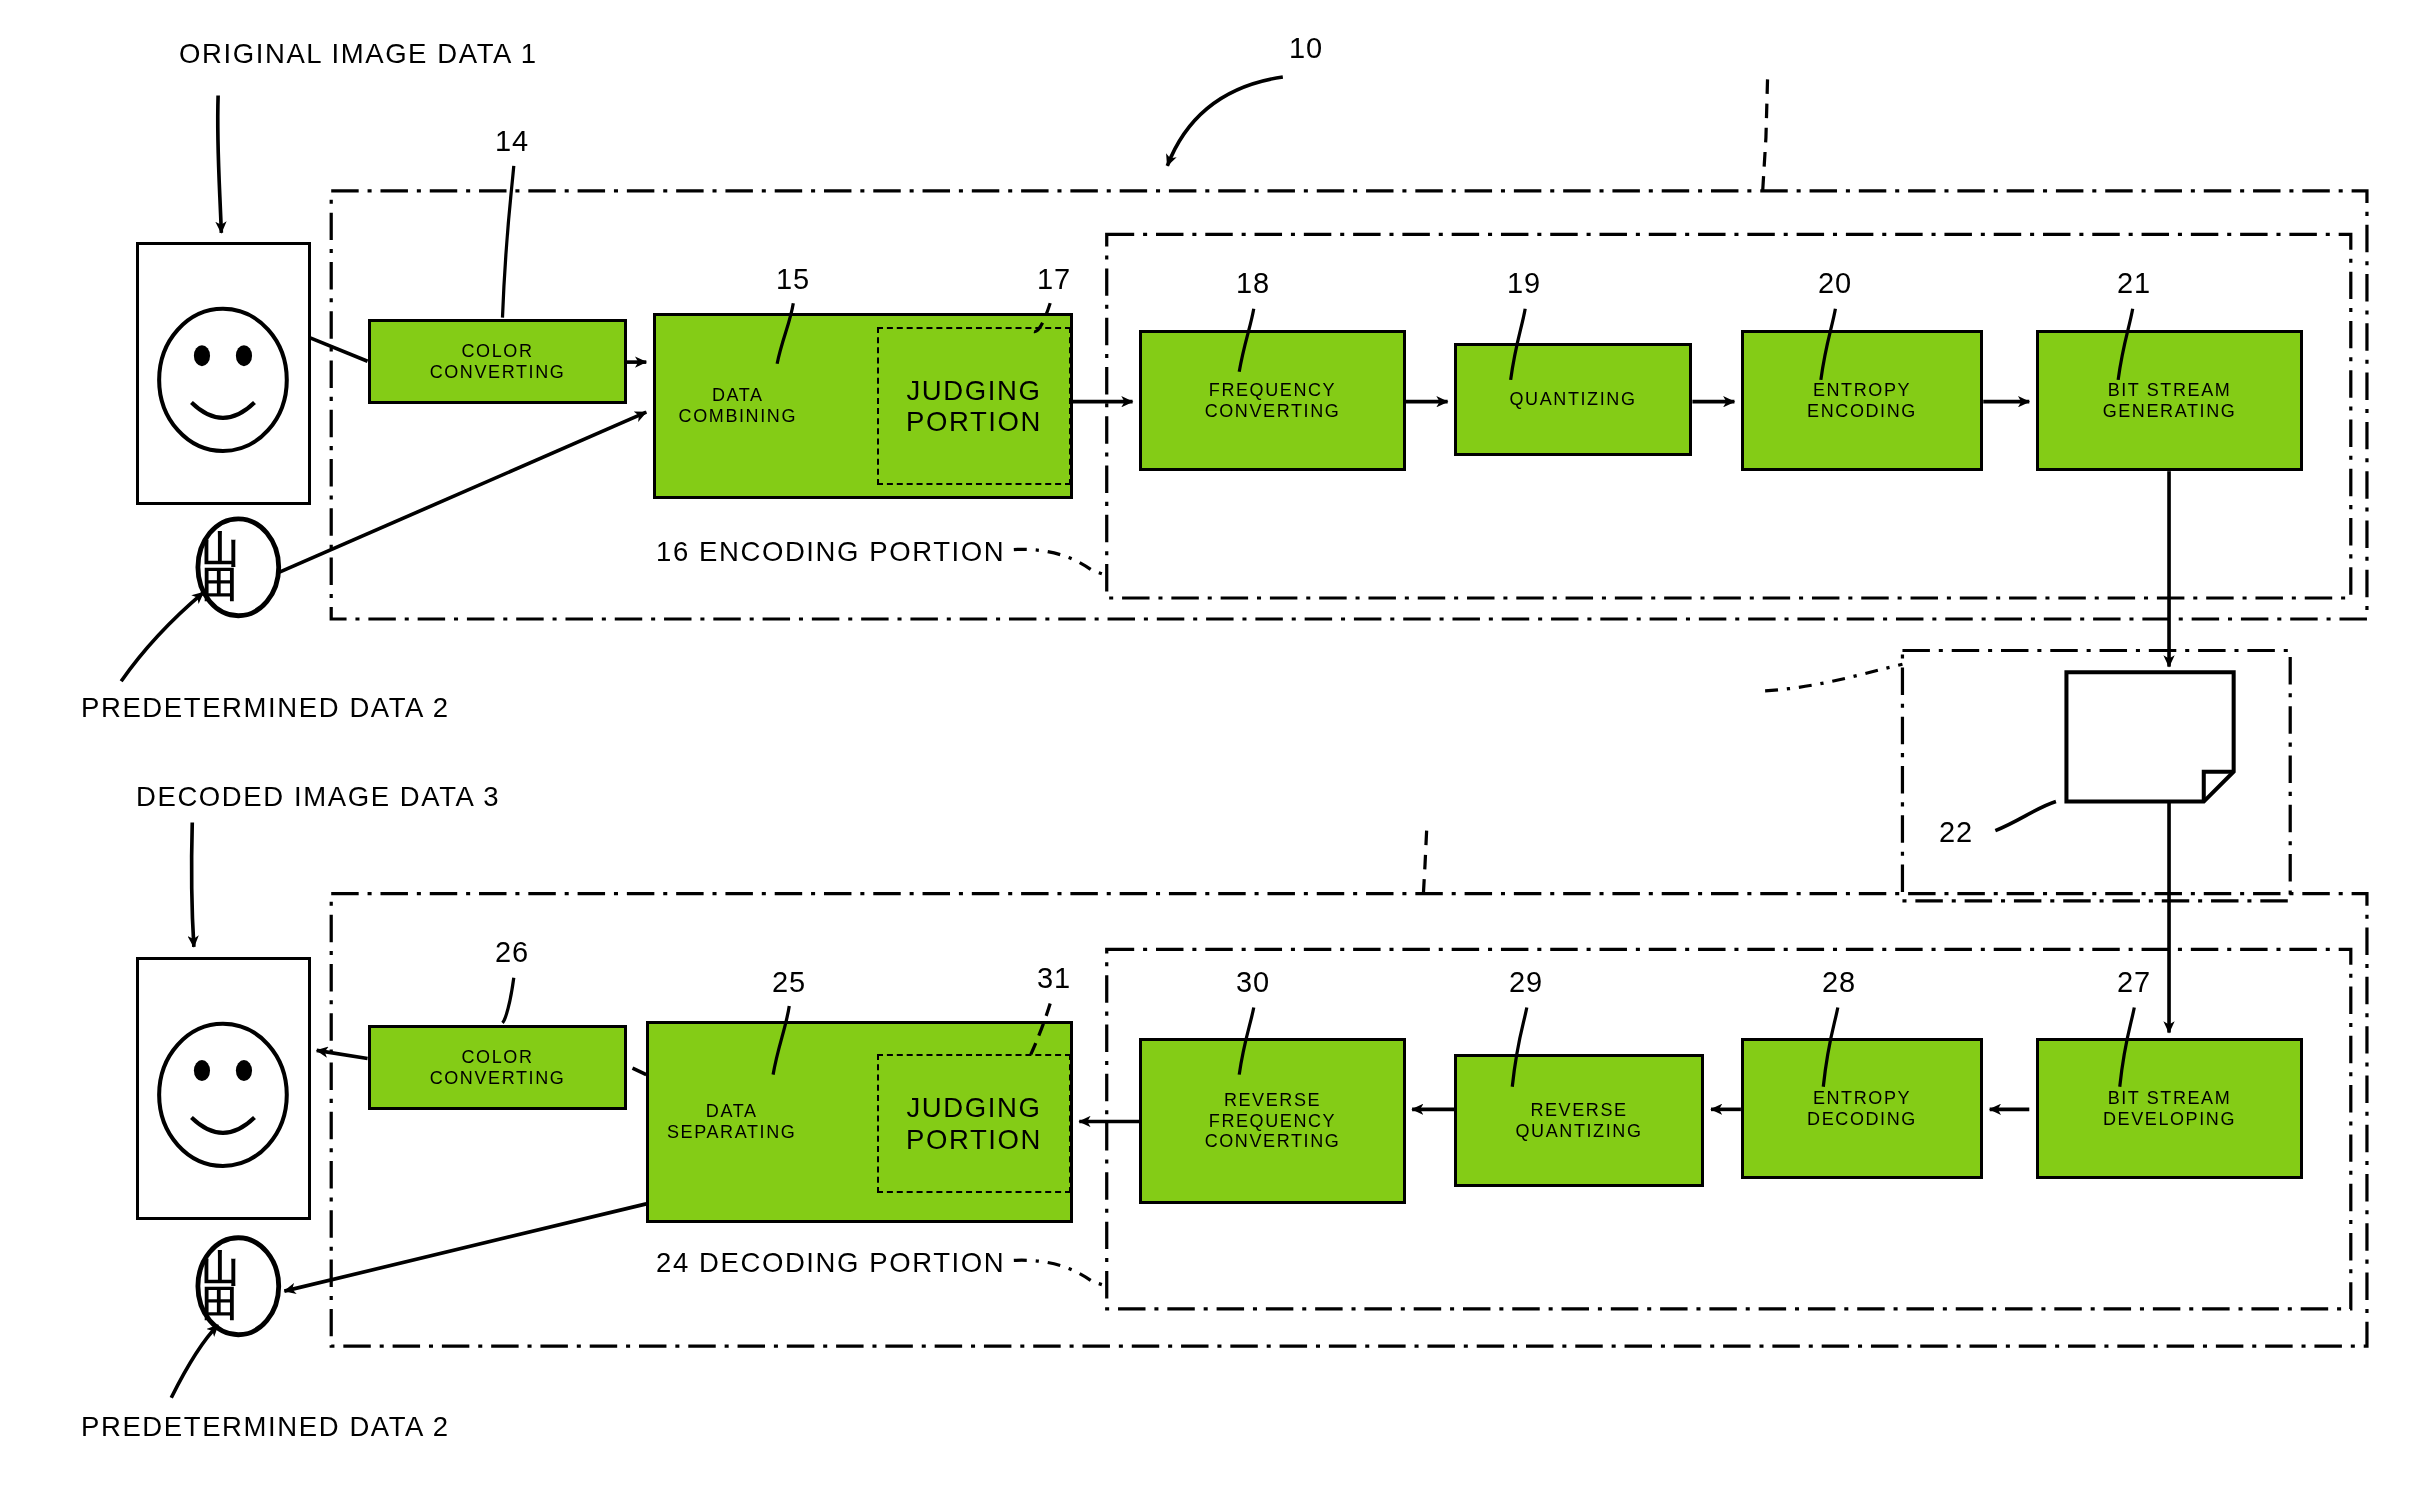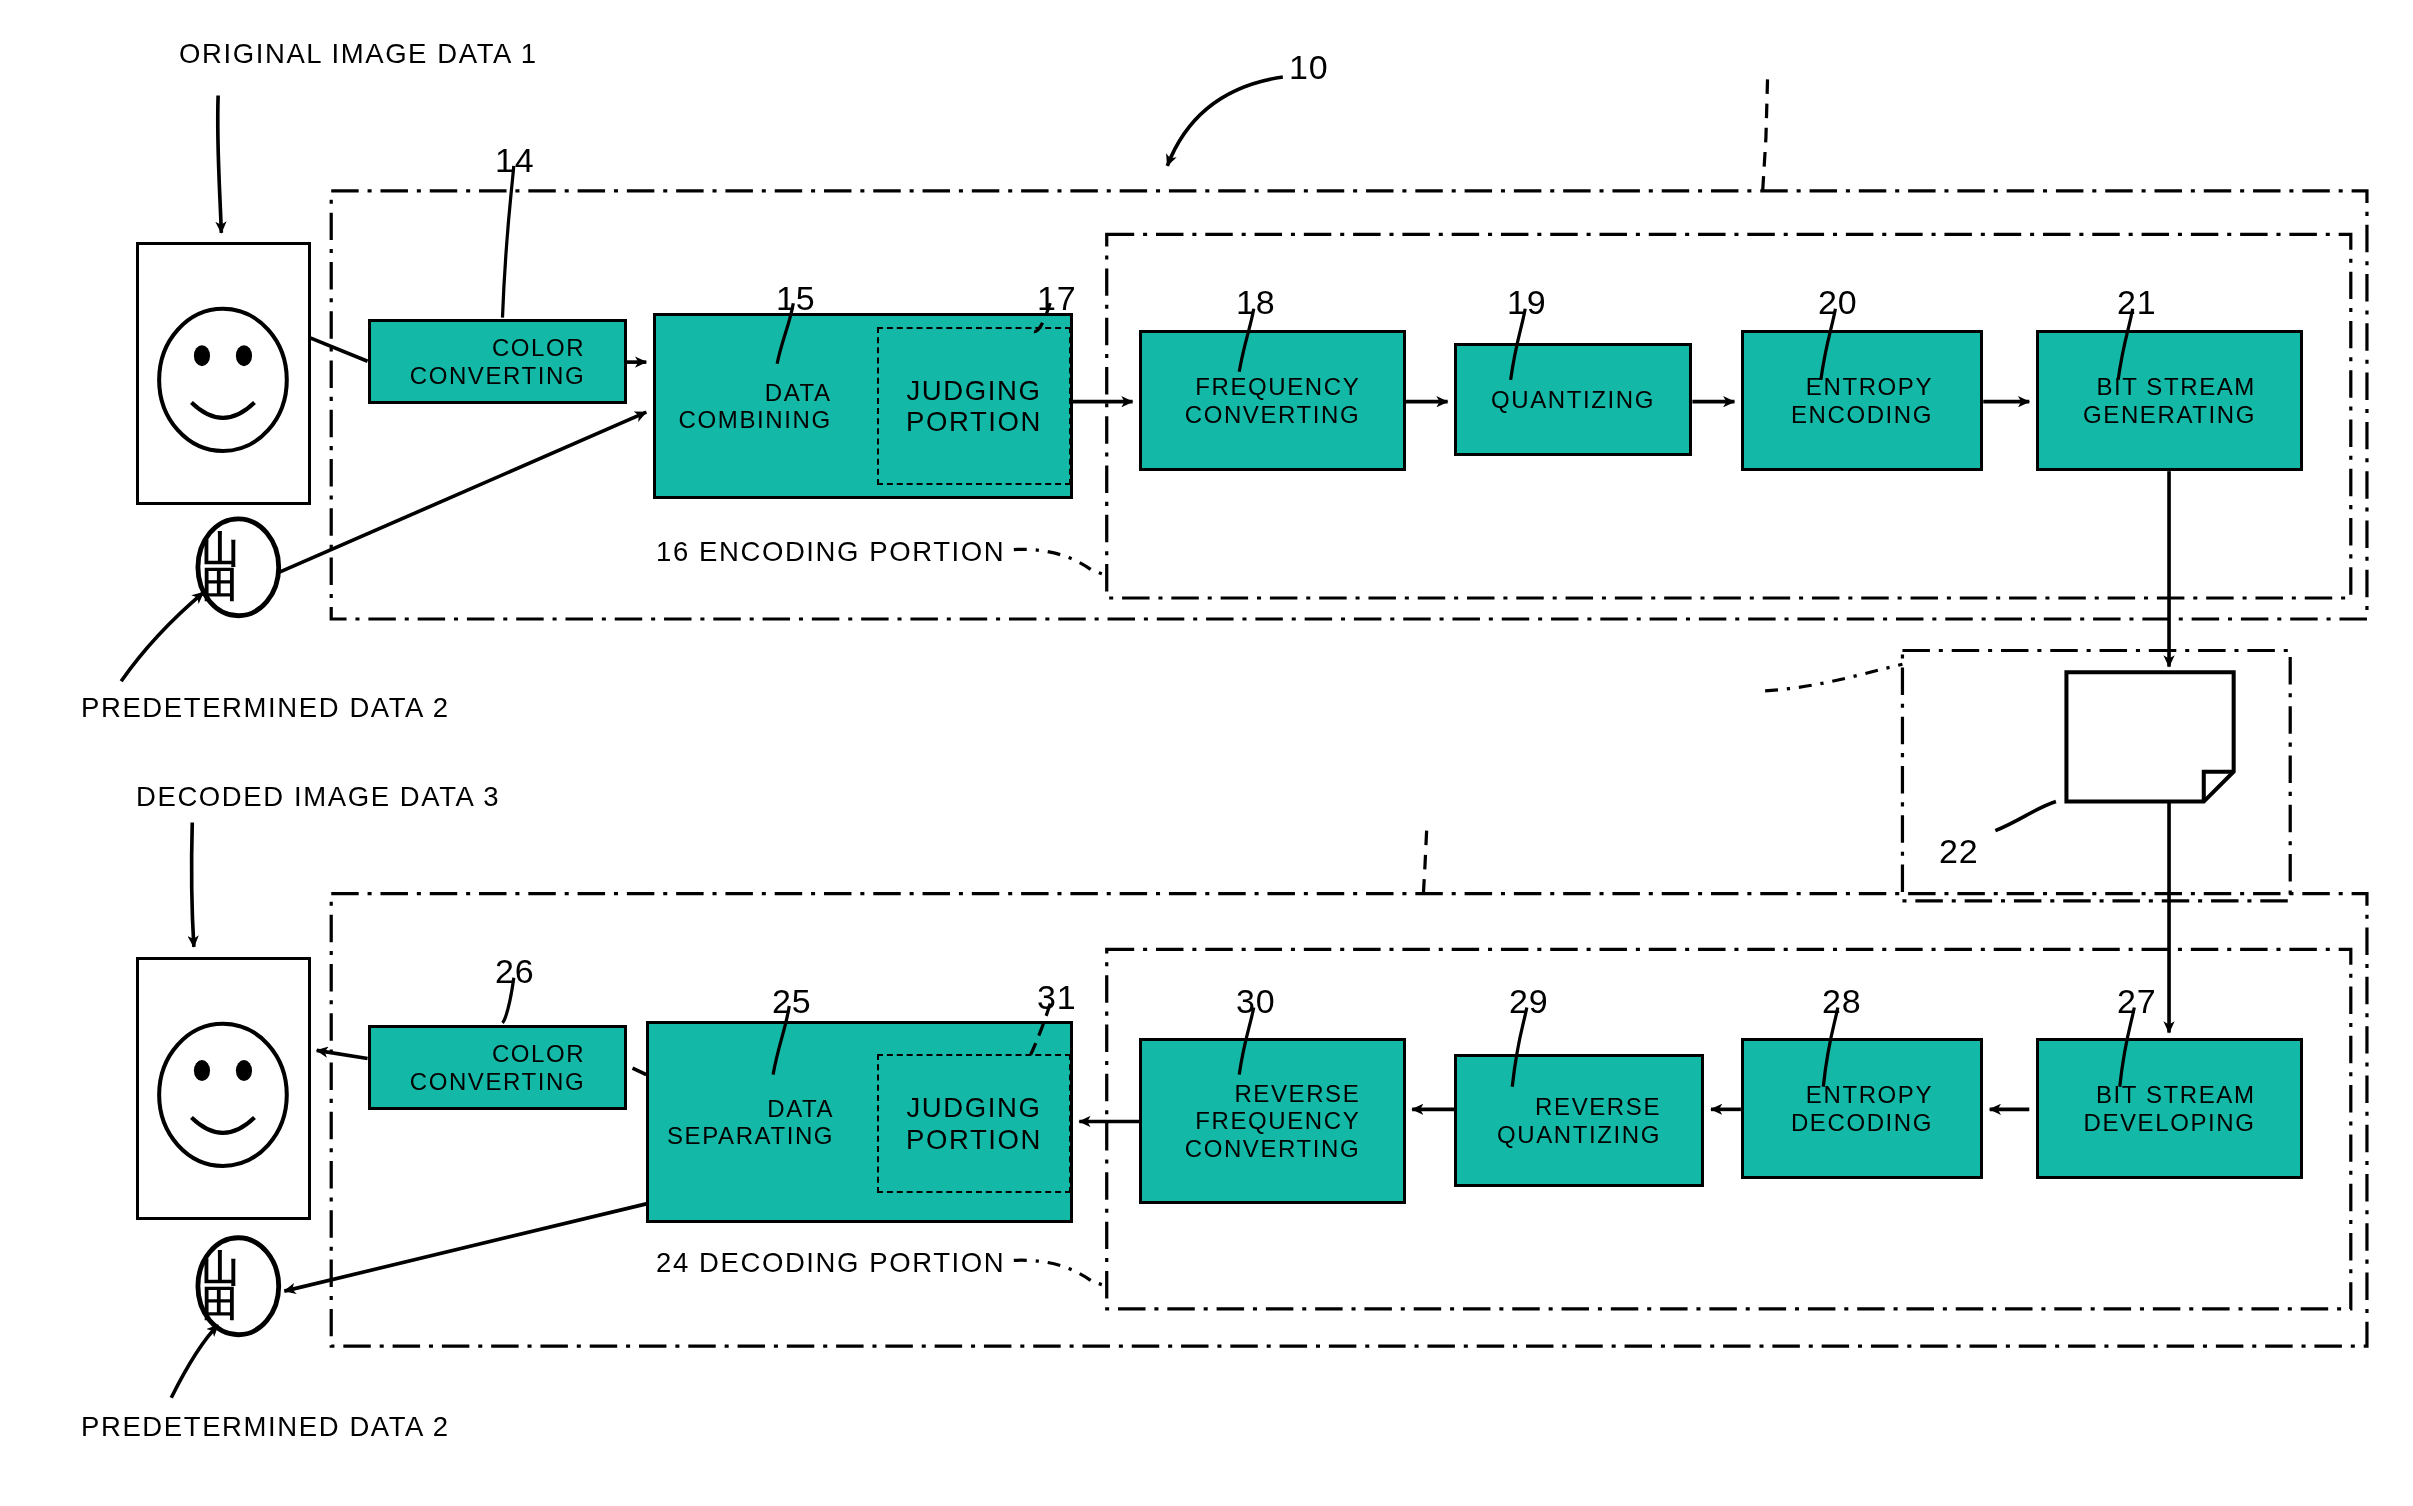--- a/index.html
+++ b/index.html
@@ -2,25 +2,25 @@
 <html style="font-size:13px"><head>
 <meta charset="utf-8">
 <style>
   html,body{margin:0;padding:0;background:#fff;}
   body{width:2413px;height:1507px;position:relative;
        font-family:"Liberation Sans","DejaVu Sans",sans-serif;color:#000;}
   #stage{position:absolute;inset:0;width:2413px;height:1463px;overflow:hidden;}
 
   .lbl{position:absolute;white-space:pre;font-size:27.5px;letter-spacing:1.6px;
        font-weight:400;line-height:1.12;}
-  .num{position:absolute;font-size:34px;letter-spacing:0.8px;margin-top:16px;}
-
-  .box{position:absolute;border:3.2px solid #000;background:#14b8a6;
-       display:flex;align-items:center;justify-content:center;text-align:right;
-       font-size:24px;letter-spacing:1.6px;line-height:1.14;box-sizing:border-box;
+  .num{position:absolute;font-size:29px;letter-spacing:0.8px;}
+
+  .box{position:absolute;border:3.2px solid #000;background:#84cc16;
+       display:flex;align-items:center;justify-content:center;text-align:center;
+       font-size:18px;letter-spacing:1.6px;line-height:1.14;box-sizing:border-box;
        white-space:pre-line;}
 
   .dashbox{position:absolute;box-sizing:border-box;background:transparent;
            border:2.4px dashed #000;}
   .dashdot{position:absolute;box-sizing:border-box;background:transparent;}
 
   .imgframe{position:absolute;border:3.2px solid #000;background:#fff;box-sizing:border-box;}
 
   svg.overlay{position:absolute;left:0;top:0;width:2413px;height:1507px;
               pointer-events:none;}

